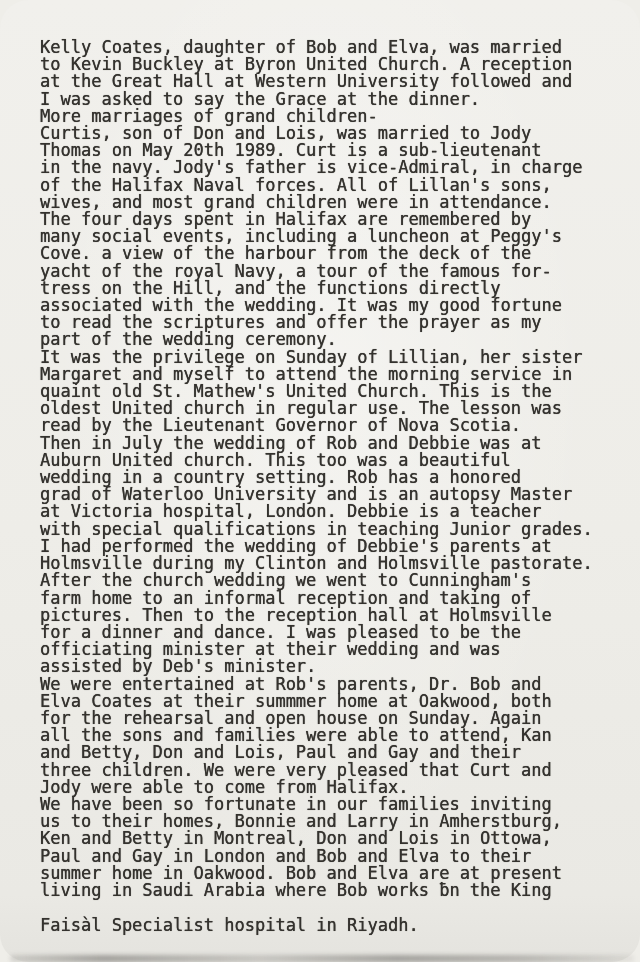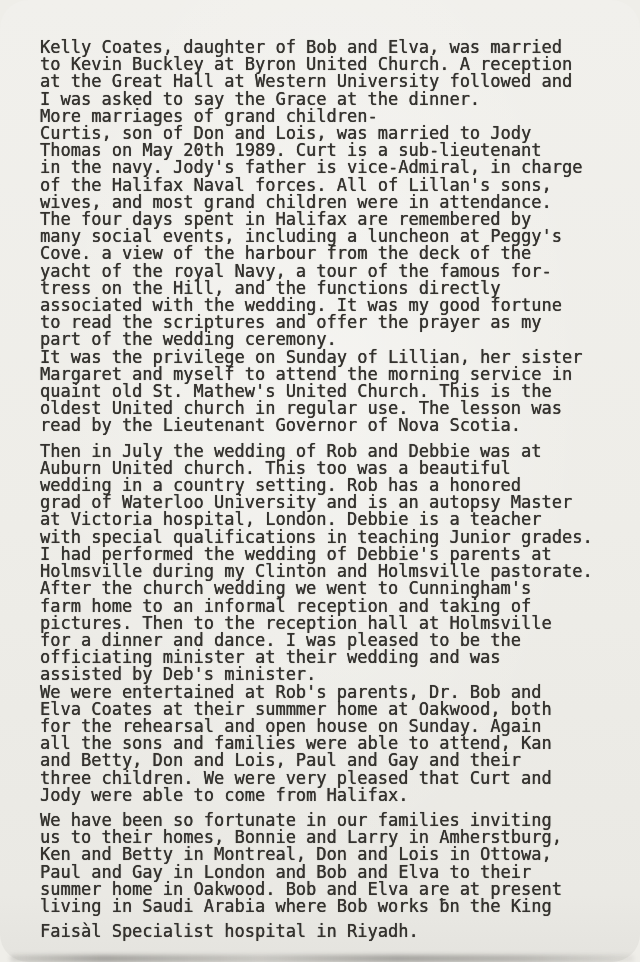--- a/index.html
+++ b/index.html
@@ -30,24 +30,23 @@
     line-height: 17.2px;
     color: var(--ink);
     border-radius: 28px;
   }
   .para {
     white-space: pre;
     letter-spacing: 0px;
     text-shadow: 0 0 0.7px rgba(45,43,40,0.85), 0.3px 0.3px 0.4px rgba(45,43,40,0.35);
   }
   .para + .para {
-    margin-top: 8px;
   }
   .para.last-line {
-    margin-top: 8px;
+    margin-top: 18px;
   }
   .bottom-smudge {
     position: absolute;
     left: 10px;
     right: 6px;
     bottom: 0;
     height: 7px;
     background: linear-gradient(90deg,
       rgba(100,97,92,0.18) 0%,
       rgba(70,68,64,0.42) 15%,

